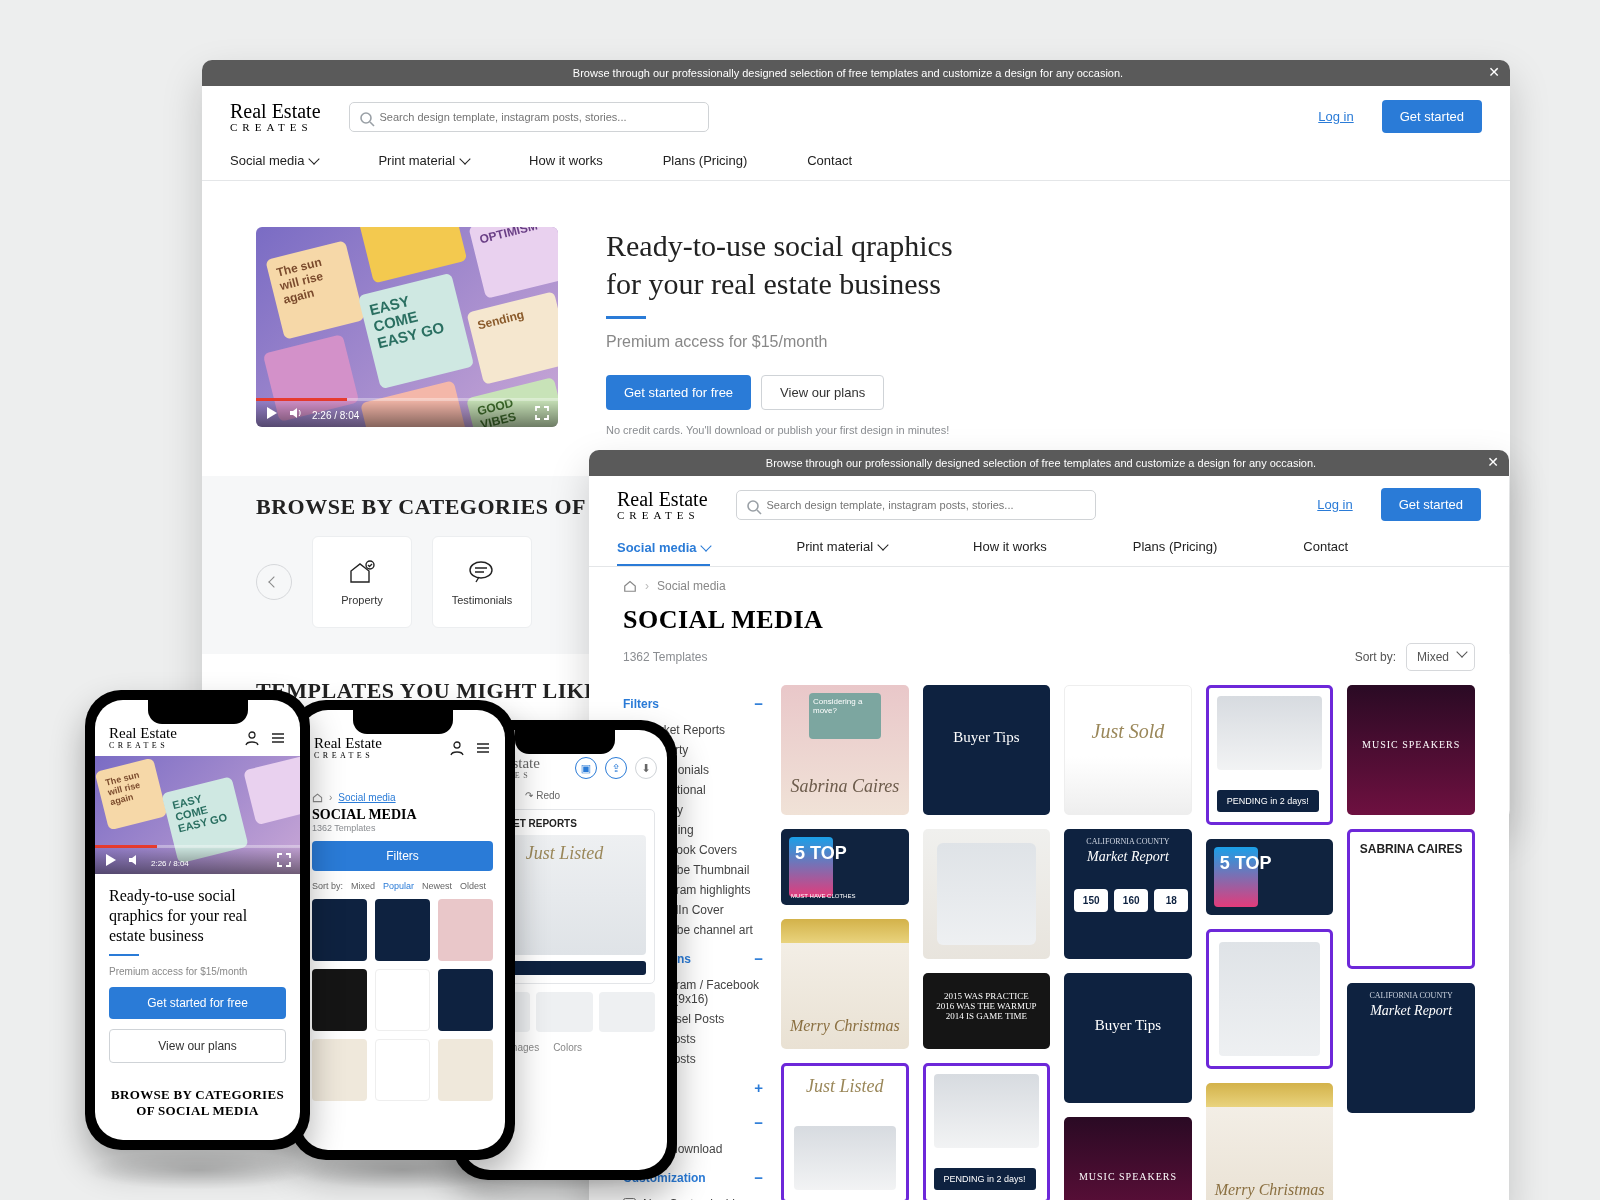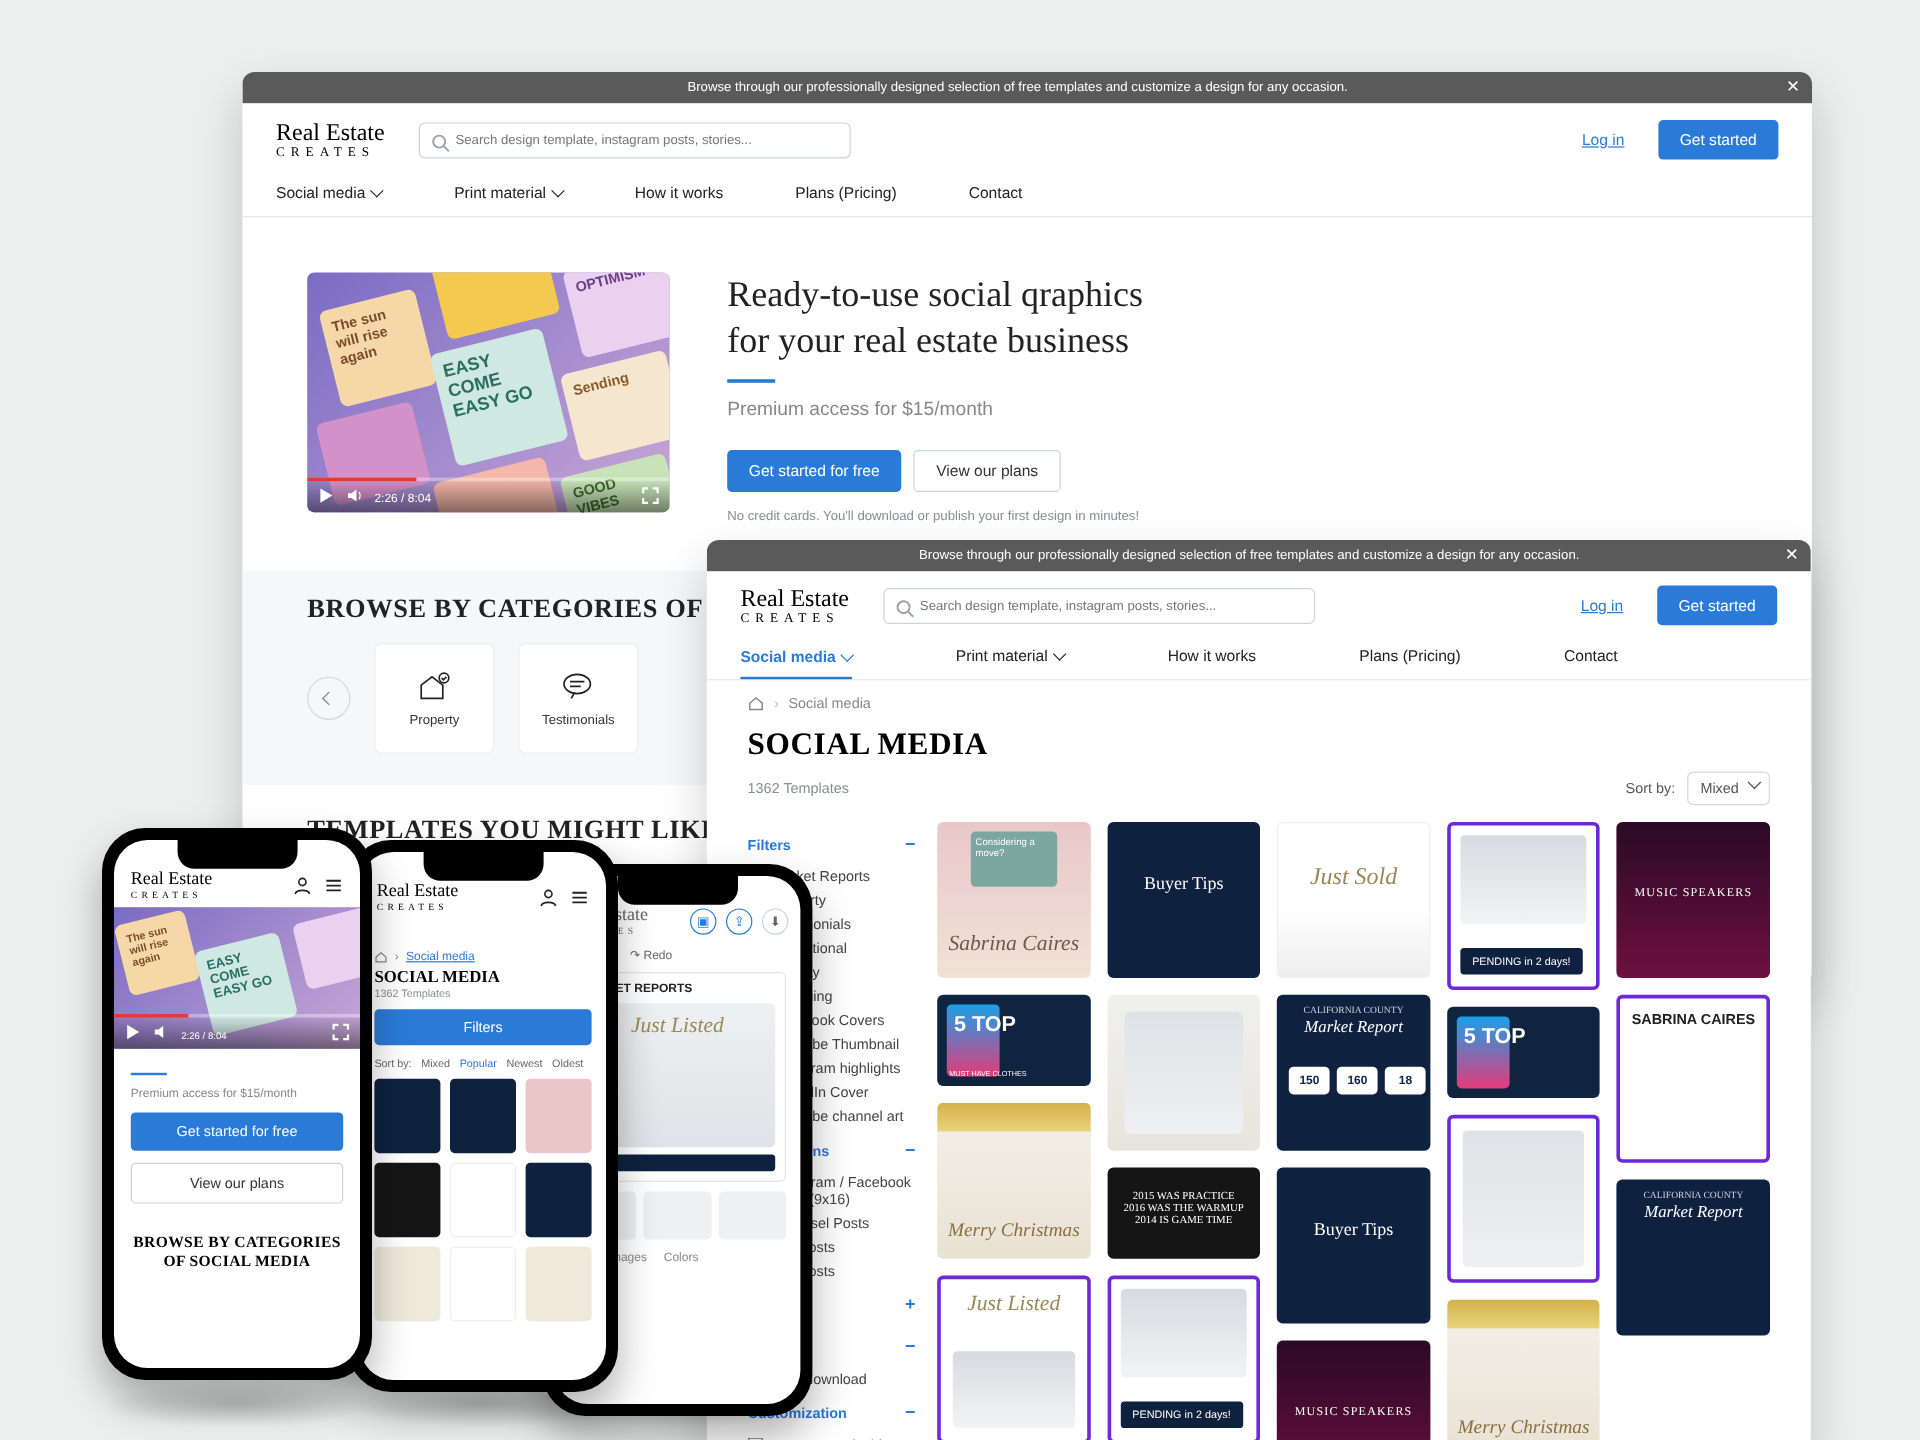--- a/index.html
+++ b/index.html
@@ -576,20 +576,21 @@
             <polygon points="2,6 5,6 9,3 9,13 5,10 2,10"></polygon>
           </svg>
         <span style="color:#fff;font-size:8px">2:26 / 8:04</span>
         <div style="flex:1"></div>
         <svg class="icon16" viewBox="0 0 16 16" fill="none" stroke="#fff" stroke-width="1.8">
             <path d="M2 6V2h4M14 6V2h-4M2 10v4h4M14 10v4h-4"></path>
           </svg>
       </div>
     </div>
     <div class="p-body">
+      <h3><span>Ready-to-use social qraphics</span> <span>for your real estate business</span></h3>
       <div style="width:30px;height:2px;background:#2a7bd7;margin-top:8px"></div>
       <div class="p-sub">Premium access for $15/month</div>
       <button class="p-btn" style="background:#2a7bd7;color:#fff;border:none">Get started for free</button>
       <button class="p-btn" style="background:#fff;border:1px solid #cfd3d7;color:#333">View our plans</button>
     </div>
     <div class="p-title2">BROWSE BY CATEGORIES OF SOCIAL MEDIA</div>
   </div>
 </div>
 
 </body></html>

